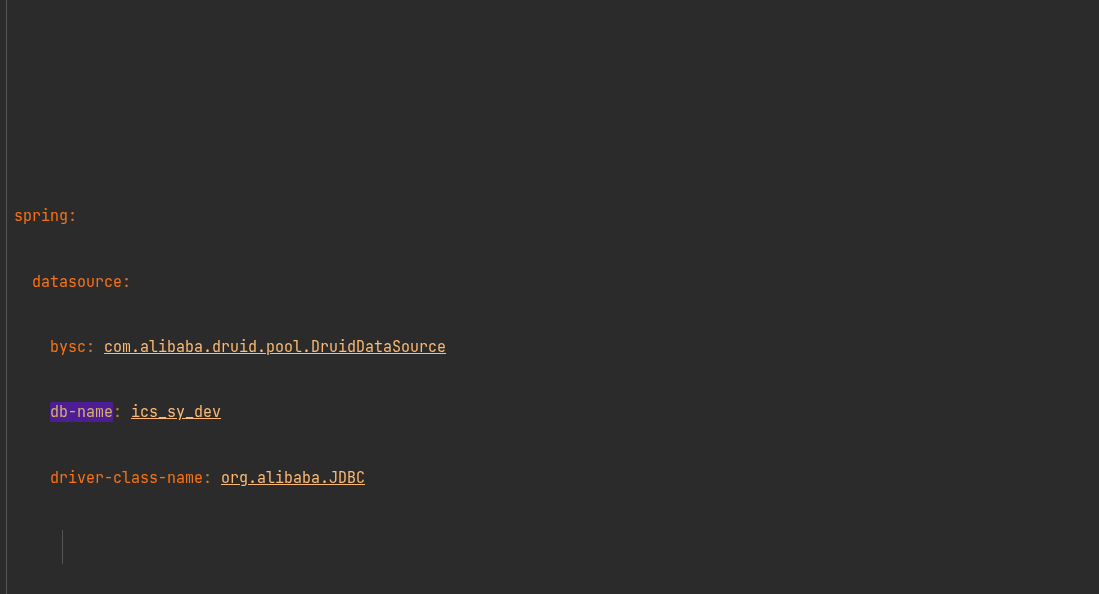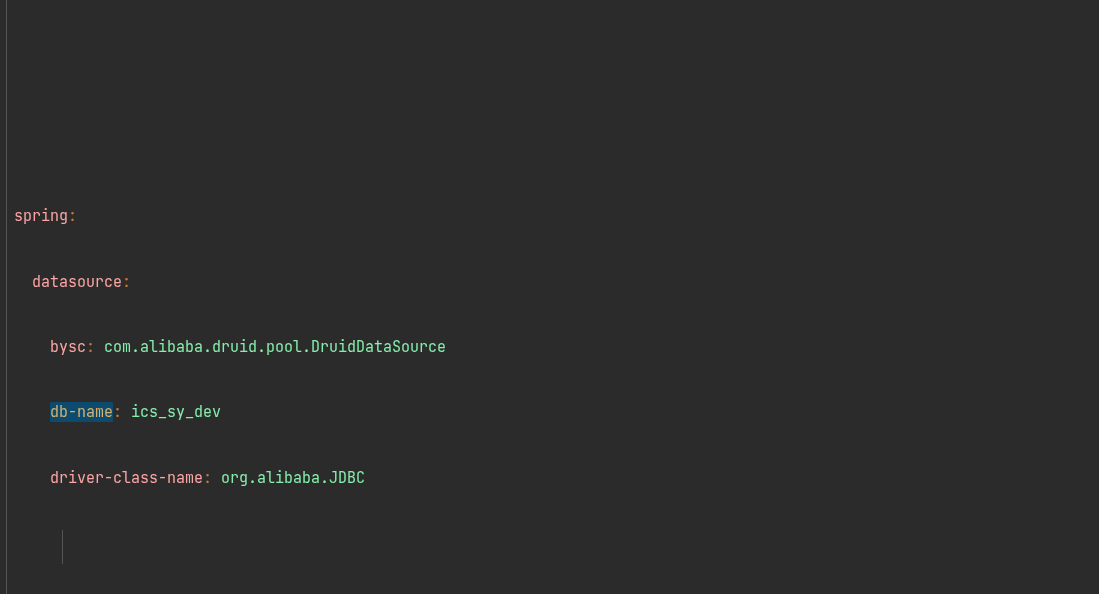--- a/index.html
+++ b/index.html
@@ -38,25 +38,25 @@
     position: absolute;
     left: 62px;
     width: 1px;
     background: #555;
   }
   .code {
     padding-left: 14px;
     padding-top: 4px;
   }
   .line { display: block; height: 32.7px; }
-  .tok-key { color: #fca5a5; }
+  .tok-key { color: #f97316; }
   .tok-colon { color: #cc7832; }
-  .tok-str { color: #86efac; }
+  .tok-str { color: #fdba74; text-decoration: underline; }
   .highlight-key {
-    background: #0c4a6e;
+    background: #4c1d95;
     color: #d6b16d;
     border-radius: 1px;
     padding: 0 0px;
   }
 </style>
 </head>
 <body>
 
 <div class="editor">
   <div class="gutter">

